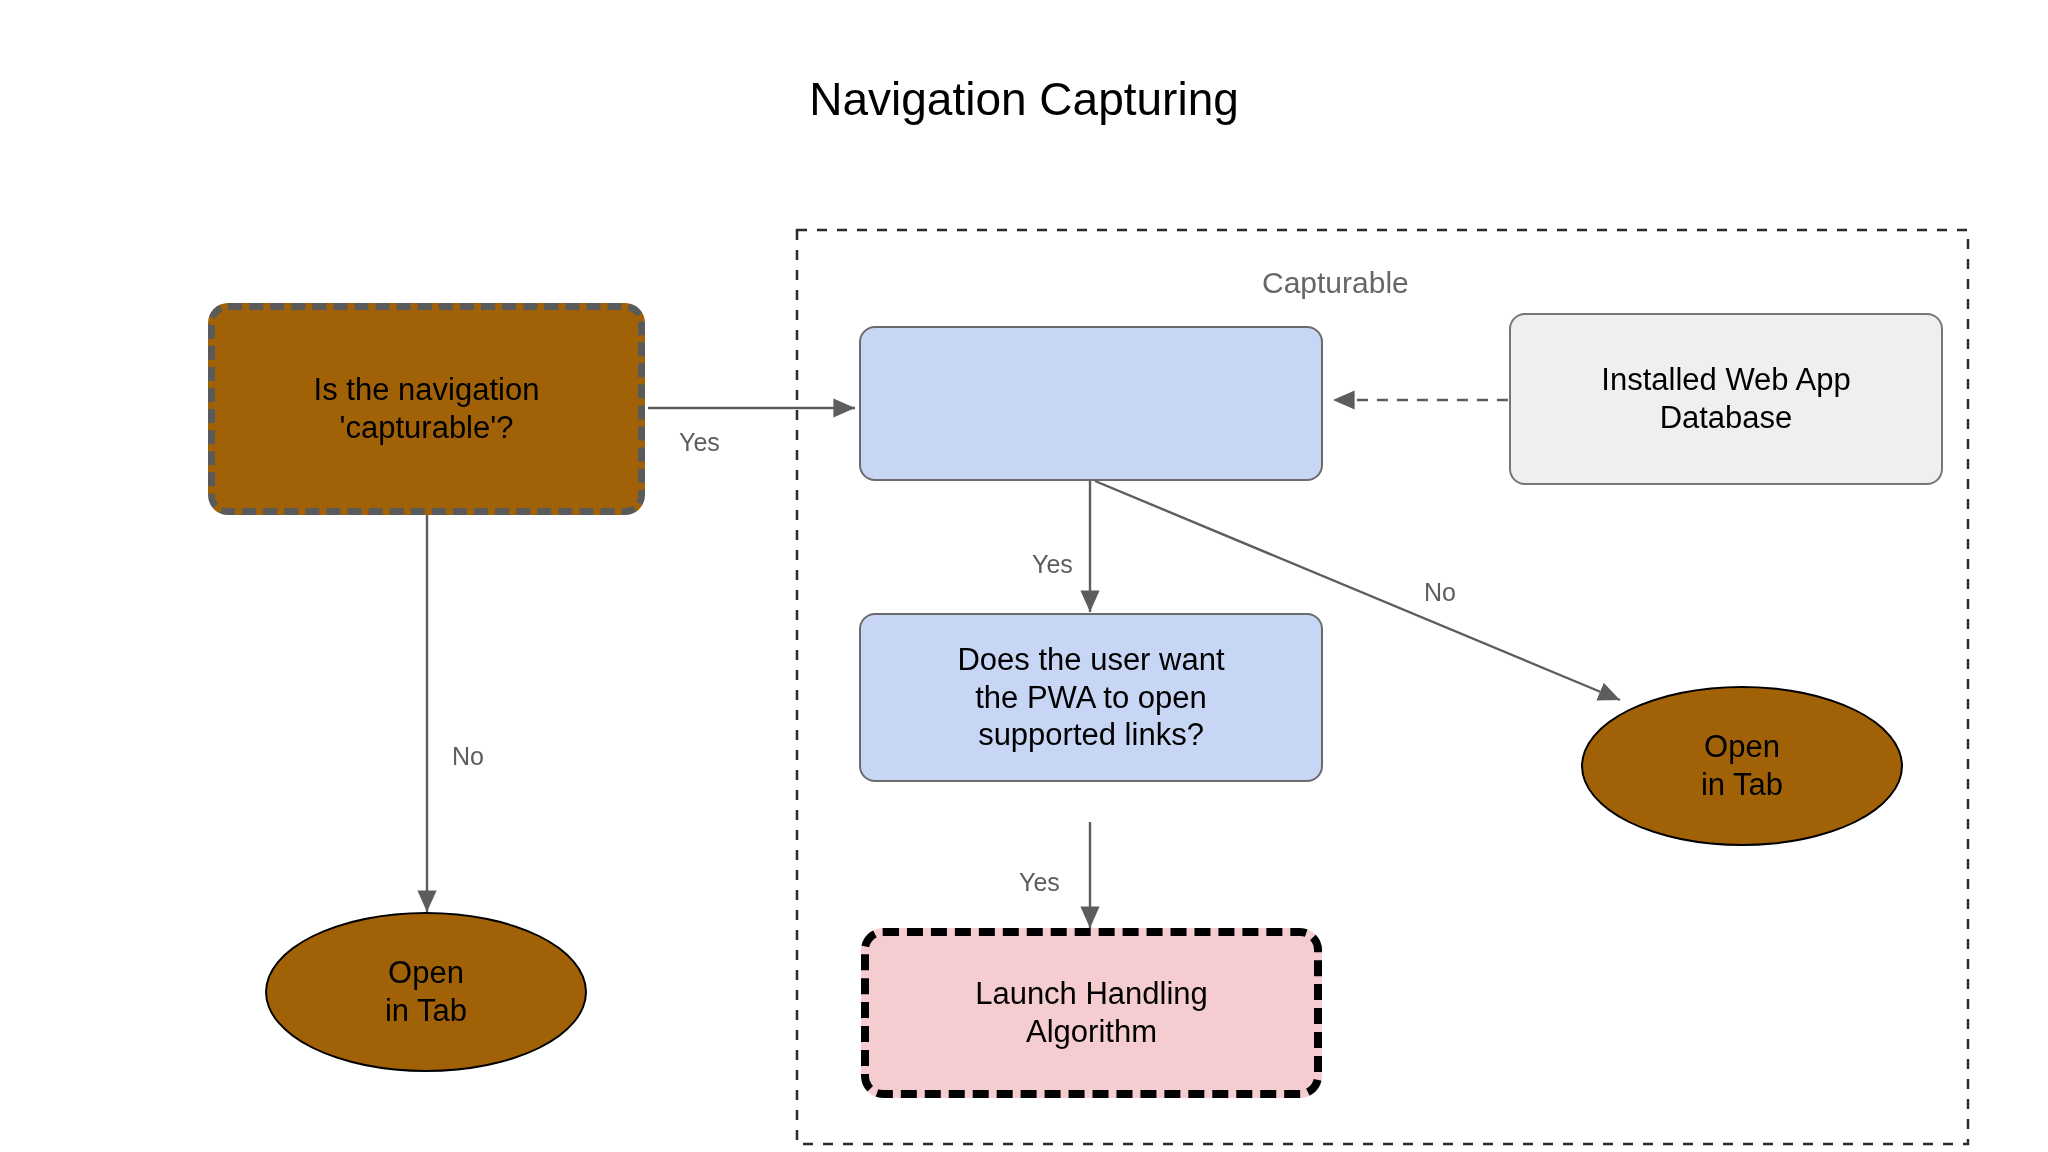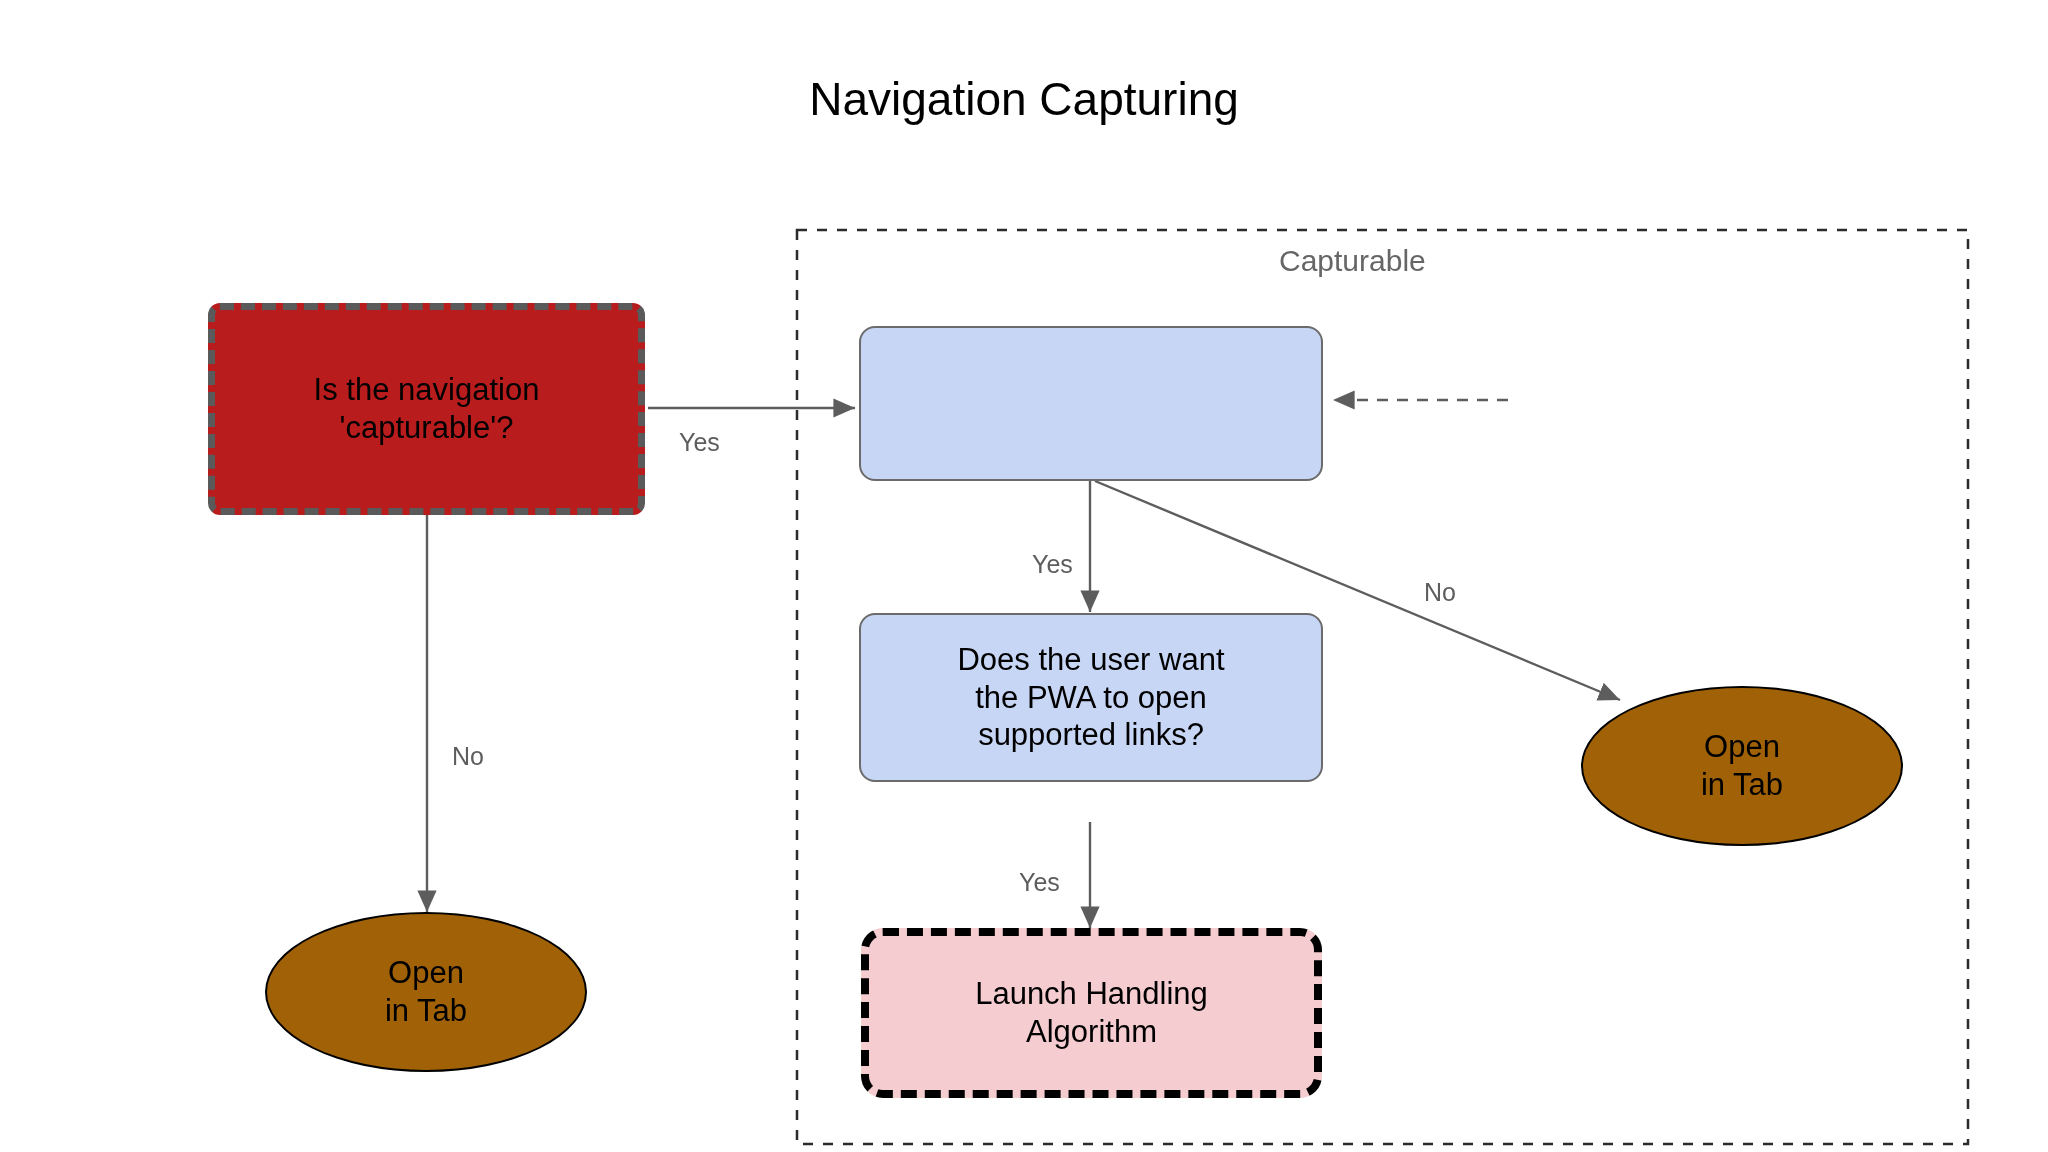--- a/index.html
+++ b/index.html
@@ -56,23 +56,23 @@
     line-height: 1.22;
     color: #000000;
     font-family: "Liberation Sans", sans-serif;
   }
   .node-blue {
     background: #c7d6f5;
     border: 2px solid #6b6b6b;
     border-radius: 16px;
   }
   .node-blue-dashed {
-    background: #b91c1c;
+    background: #a16207;
     border: 7px dashed #5a5a5a;
-    border-radius: 12px;
+    border-radius: 20px;
   }
   .node-grey {
     background: #efefef;
     border: 2px solid #777777;
     border-radius: 16px;
   }
   .node-pink-dashed {
     background: #f5ccd0;
     border: 8px dashed #000000;
     border-radius: 22px;
@@ -119,35 +119,41 @@
 
     <path d="M 1090 481 L 1090 612" fill="none" stroke="#5d5d5d" stroke-width="2.4" marker-end="url(#arrow-grey)"></path>
 
     <path d="M 1095 481 L 1620 700" fill="none" stroke="#5d5d5d" stroke-width="2.4" marker-end="url(#arrow-grey)"></path>
 
     <path d="M 1090 822 L 1090 928" fill="none" stroke="#5d5d5d" stroke-width="2.4" marker-end="url(#arrow-grey)"></path>
 
     <path d="M 1508 400 L 1333 400" fill="none" stroke="#5d5d5d" stroke-width="2.4" stroke-dasharray="11 9" marker-end="url(#arrow-grey)"></path>
   </svg>
 
-  <div class="group-label" style="left:1262px; top:244px;margin-left:17px;">Capturable</div>
+  <div class="group-label" style="left:1262px; top:266px;">Capturable</div>
 
   <div class="node node-blue-dashed" style="left:208px; top:303px; width:437px; height:212px;">
     <span class="node-text">
       <span>Is the navigation</span><br>
       <span>'capturable'?</span>
     </span>
   </div>
 
   <div class="node node-blue" style="left:859px; top:326px; width:464px; height:155px;">
     <span class="node-text">
       <br>
     </span>
   </div>
 
+  <div class="node node-grey" style="left:1509px; top:313px; width:434px; height:172px;">
+    <span class="node-text">
+      <span>Installed Web App</span><br>
+      <span>Database</span>
+    </span>
+  </div>
 
   <div class="node node-blue" style="left:859px; top:613px; width:464px; height:169px;">
     <span class="node-text">
       <span>Does the user want</span><br>
       <span>the PWA to open</span><br>
       <span>supported links?</span>
     </span>
   </div>
 
   <div class="node node-pink-dashed" style="left:861px; top:928px; width:461px; height:170px;">

